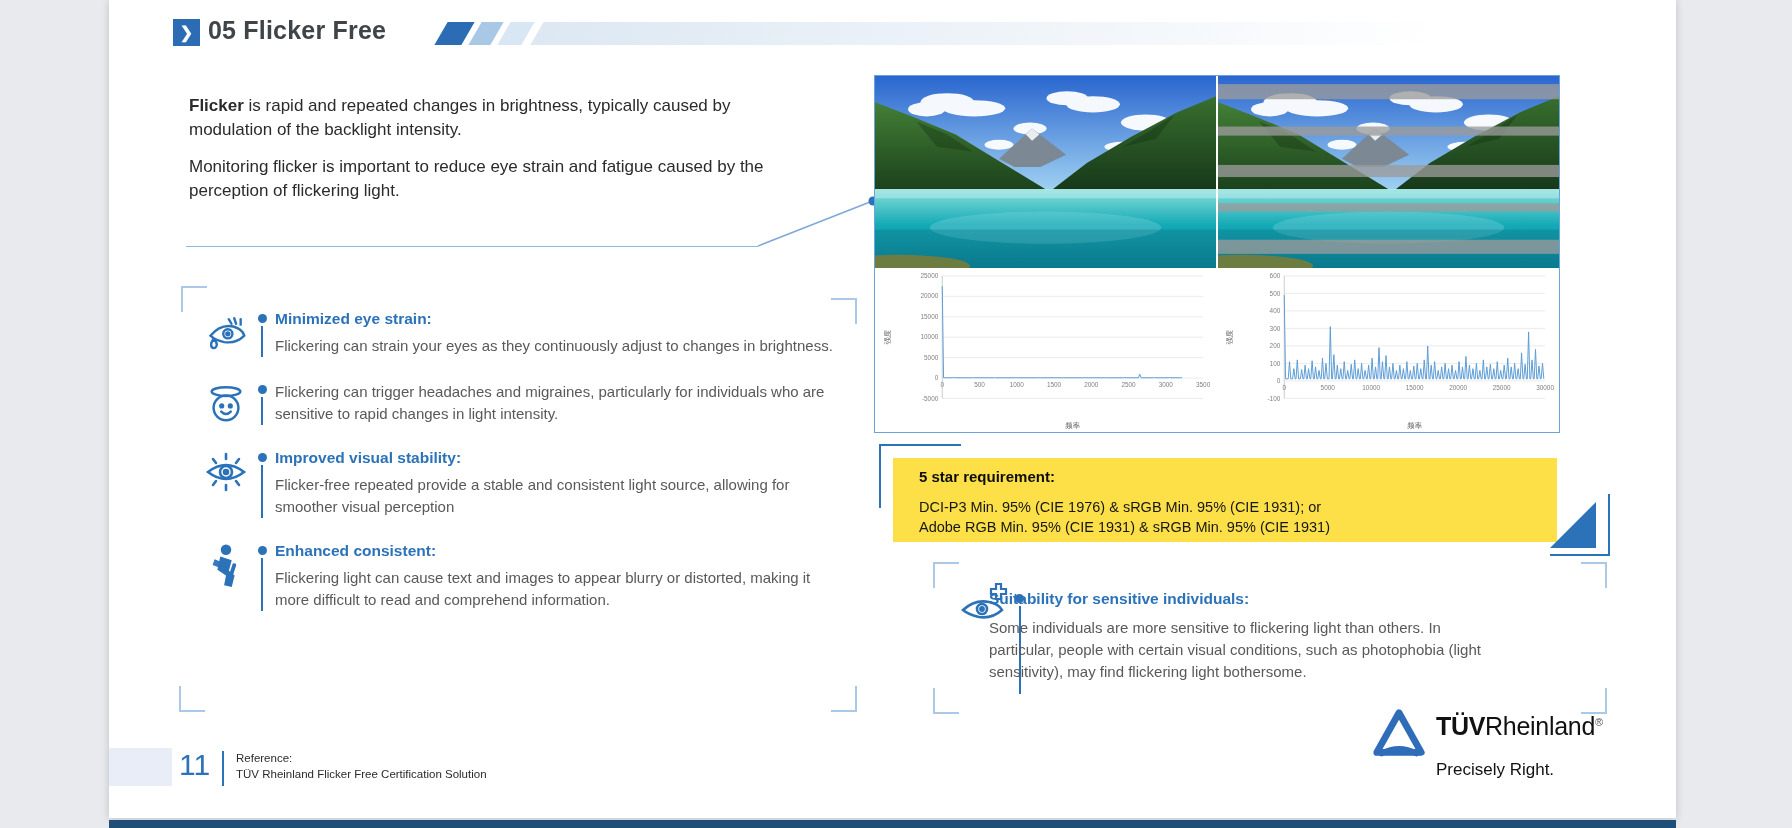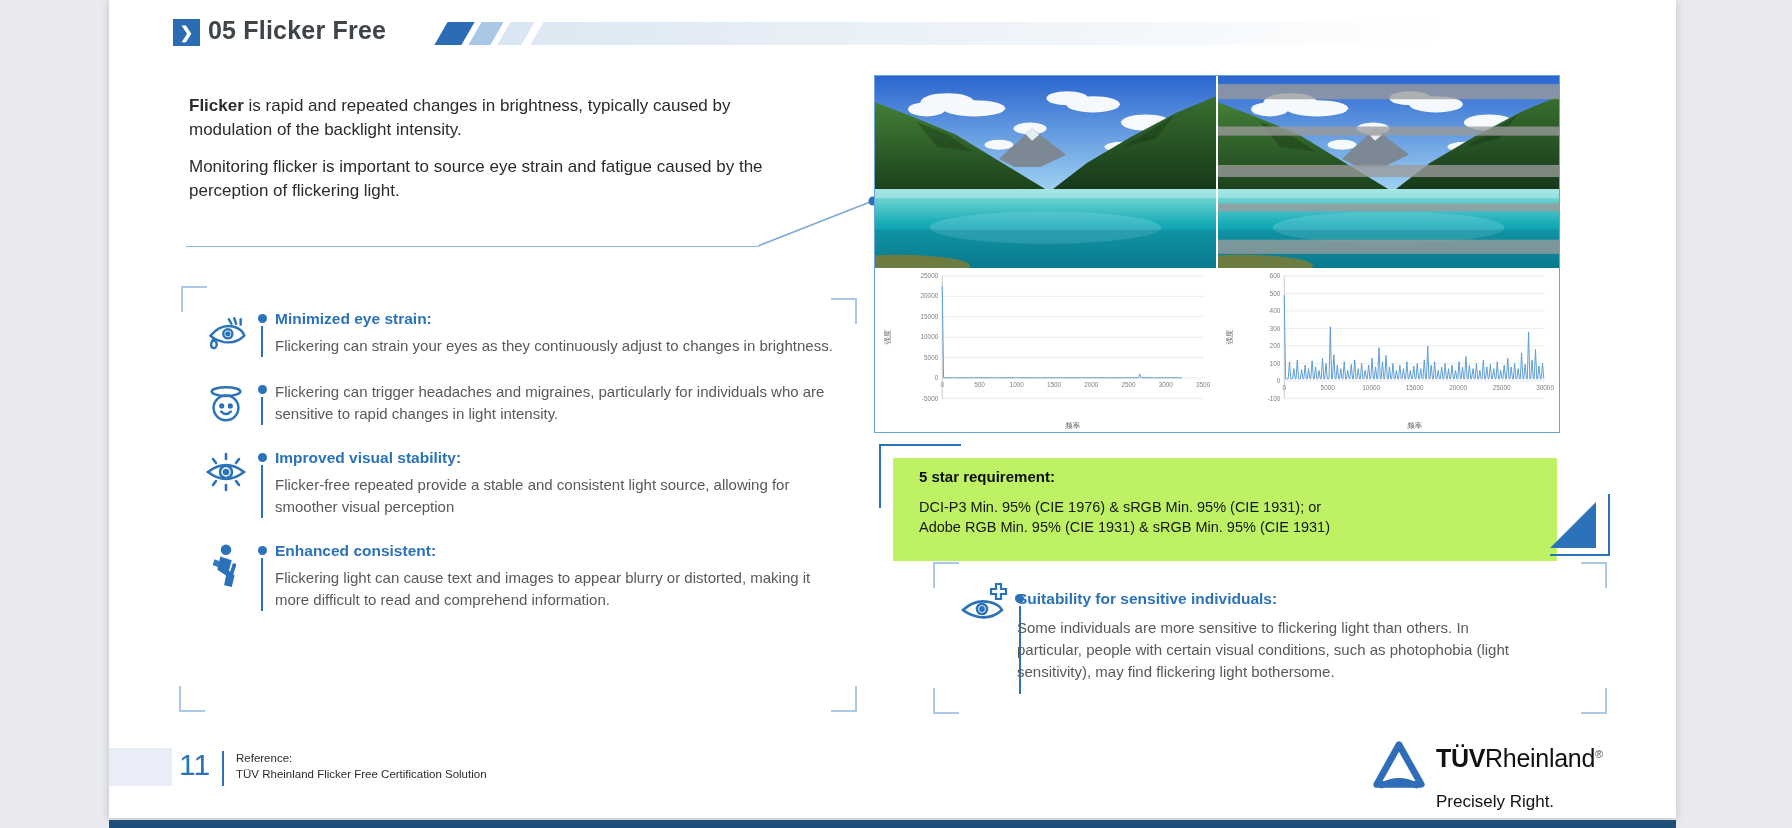--- a/index.html
+++ b/index.html
@@ -42,41 +42,41 @@
   .bbody{font-size:15px;color:#595959;line-height:22px}
 
   
   .media{position:absolute;left:765px;top:75px;width:686px;height:358px;border:1px solid #6aa4d8;background:#14532d;box-sizing:border-box}
   .photos{display:flex;gap:2px;height:192px;background:#fff}
   .photo{width:341px;height:192px;display:block}
   .charts{display:flex;height:164px;background:#fff}
   .chart{width:343px;height:164px}
   .chart text{font-family:"Liberation Sans",sans-serif}
 
-  .reqbox{position:absolute;left:784px;top:458px;width:664px;height:103px;background:#bef264;box-sizing:border-box;padding:10px 0 0 26px}
+  .reqbox{position:absolute;left:784px;top:458px;width:664px;height:84px;background:#fde047;box-sizing:border-box;padding:10px 0 0 26px}
   .reqtitle{font-size:15px;font-weight:bold;color:#0d0d0d;margin:0}
   .reqline{font-size:14.5px;color:#161616;line-height:20px;margin:0}
   .reqline.first{margin-top:12px}
   .bigbk{position:absolute;left:770px;top:444px;width:80px;height:62px;border-left:2.5px solid #2b72b9;border-top:2.5px solid #2b72b9}
   .orn{position:absolute;left:1441px;top:494px;width:58px;height:60px;border-right:2.5px solid #2b72b9;border-bottom:2.5px solid #2b72b9}
   .orn svg{position:absolute;left:0;top:8px}
 
   .sens-icon{position:absolute;left:850px;top:580px}
   .sens-marker{position:absolute;left:906px;top:594px;display:flex;flex-direction:column;align-items:center;height:100px}
   .sens-marker .dot{width:9px;height:9px;border-radius:50%;background:#2b72b9}
   .sens-marker .stem{width:2px;background:#2b72b9;flex:1;margin-top:3px}
-  .sens-txt{position:absolute;left:908px;top:590px;width:520px}
+  .sens-txt{position:absolute;left:880px;top:590px;width:520px}
   .sens-txt .btitle{margin-bottom:9px}
 
   
   .pgbox{position:absolute;left:0;top:748px;width:63px;height:38px;background:#e9edf8}
   .pgnum{position:absolute;left:70px;top:748px;font-size:30px;color:#2b72b9}
   .pgdiv{position:absolute;left:113px;top:751px;width:2px;height:35px;background:#2b72b9}
   .ref{position:absolute;left:127px;top:751px;font-size:11.5px;color:#2b2b2b;line-height:15.5px}
-  .logo{position:absolute;left:1261px;top:738px;display:flex}
+  .logo{position:absolute;left:1261px;top:706px;display:flex}
   .logotxt{margin-left:8px;padding-top:6px}
   .logoname{font-size:25px;color:#111;letter-spacing:-0.3px}
   .logoname .tuv{font-weight:bold}
   .logoname sup{font-size:11px;color:#555}
   .tagline{font-size:17px;color:#111;font-weight:400;margin-top:19px}
 </style>
 </head>
 <body>
 
 <svg width="0" height="0" style="position:absolute">
@@ -132,21 +132,21 @@
 
     <div class="chev">❯</div>
     <div class="ptitle">05 Flicker Free</div>
     <div class="stripe s1"></div>
     <div class="stripe s2"></div>
     <div class="stripe s3"></div>
     <div class="stripe s4"></div>
 
     <div class="intro">
       <p><b>Flicker</b><span> is rapid and repeated changes in brightness, typically caused by modulation of the backlight intensity.</span></p>
-      <p>Monitoring flicker is important to source eye strain and fatigue caused by the perception of flickering light.</p>
+      <p>Monitoring flicker is important to reduce eye strain and fatigue caused by the perception of flickering light.</p>
     </div>
     <div class="divider"></div>
     <svg class="connector" viewBox="0 0 124 60">
       <line x1="0" y1="54" x2="112" y2="10" stroke="#7fa8d9" stroke-width="1.5"></line>
       <circle cx="115" cy="9" r="4.5" fill="#2b72b9"></circle>
     </svg>
 
     <div class="bk tl" style="left:72px;top:286px"></div>
     <div class="bk tr" style="left:722px;top:298px"></div>
     <div class="bk bl" style="left:70px;top:686px"></div>

